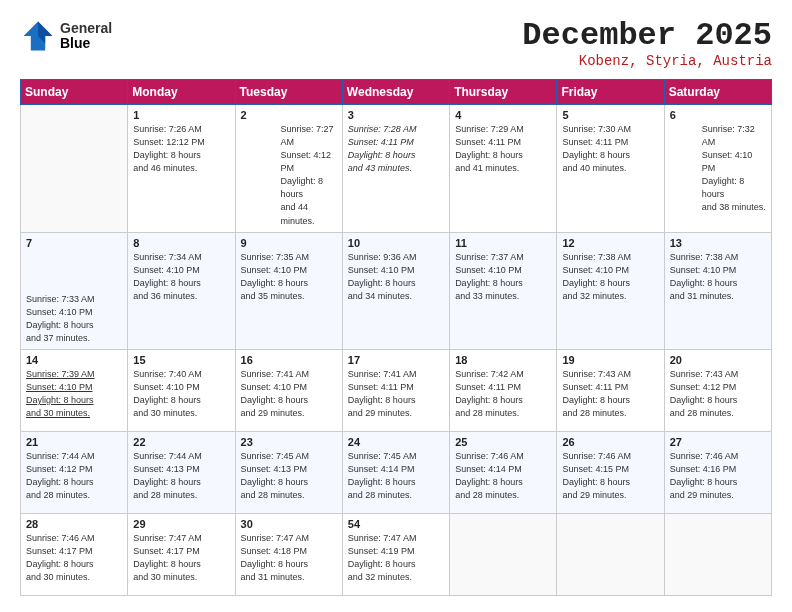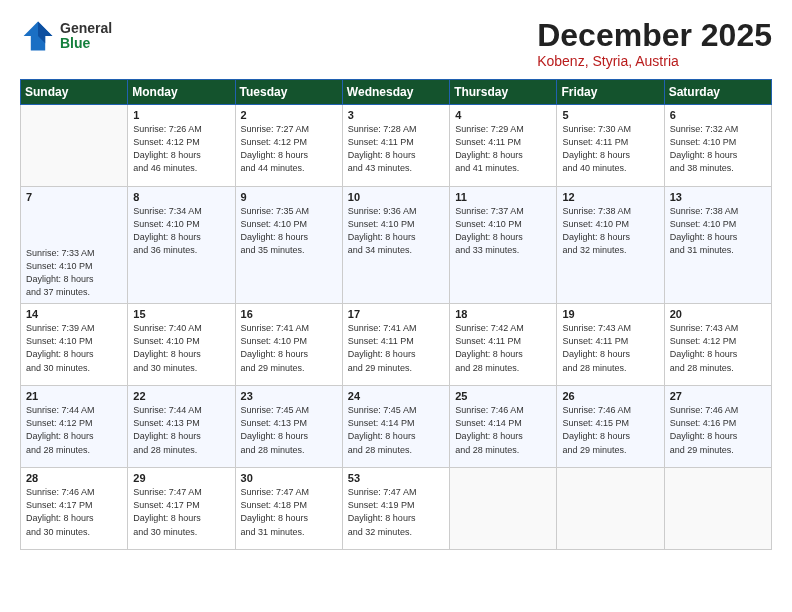--- a/index.html
+++ b/index.html
@@ -28,48 +28,49 @@
       align-items: center;
     }
     .logo-text {
       display: flex;
       flex-direction: column;
       font-size: 14px;
       font-weight: bold;
       line-height: 1.1;
     }
     .logo-text .general { color: #333; }
-    .logo-text .blue { color: #15803d; }
+    .logo-text .blue { color: #000000; }
     .logo-icon {
       width: 36px;
       height: 36px;
       margin-right: 4px;
     }
     .title-block {
-      text-align: left;
+      text-align: right;
+      font-family: Liberation Mono, monospace;
     }
     .month-title {
       font-size: 32px;
       font-weight: bold;
       color: #222;
       line-height: 1.1;
     }
     .location {
       font-size: 14px;
       color: #b91c1c;
     }
     .calendar {
       flex: 1;
       border: 1px solid #ccc;
       border-collapse: collapse;
       width: 100%;
       table-layout: fixed;
     }
     .calendar th {
-      background: #14532d;
+      background: #be185d;
       color: #fff;
       font-size: 12px;
       font-weight: bold;
       padding: 5px 4px;
       text-align: left;
       border: 1px solid #2060b0;
     }
     .calendar td {
       border: 1px solid #ccc;
       vertical-align: top;
@@ -134,55 +135,55 @@
           <th>Friday</th>
           <th>Saturday</th>
         </tr>
     </thead>
     <tbody id="calendar-body">
     <tr>
           <td class="empty-cell"></td>
           <td>
             <span class="day-num">1</span>
             <div class="day-info" style="white-space: pre-line;">Sunrise: 7:26 AM
+Sunset: 12:12 PM
+Daylight: 8 hours
+and 46 minutes.</div>
+          </td>
+          <td>
+            <span class="day-num">2</span>
+            <div class="day-info" style="white-space: pre-line; margin-left: 40px;">Sunrise: 7:27 AM
 Sunset: 4:12 PM
 Daylight: 8 hours
-and 46 minutes.</div>
-          </td>
-          <td>
-            <span class="day-num">2</span>
-            <div class="day-info" style="white-space: pre-line;">Sunrise: 7:27 AM
-Sunset: 4:12 PM
-Daylight: 8 hours
 and 44 minutes.</div>
           </td>
           <td>
             <span class="day-num">3</span>
-            <div class="day-info" style="white-space: pre-line;">Sunrise: 7:28 AM
+            <div class="day-info" style="white-space: pre-line; font-style: italic;">Sunrise: 7:28 AM
 Sunset: 4:11 PM
 Daylight: 8 hours
 and 43 minutes.</div>
           </td>
           <td>
             <span class="day-num">4</span>
             <div class="day-info" style="white-space: pre-line;">Sunrise: 7:29 AM
 Sunset: 4:11 PM
 Daylight: 8 hours
 and 41 minutes.</div>
           </td>
           <td>
             <span class="day-num">5</span>
             <div class="day-info" style="white-space: pre-line;">Sunrise: 7:30 AM
 Sunset: 4:11 PM
 Daylight: 8 hours
 and 40 minutes.</div>
           </td>
           <td>
             <span class="day-num">6</span>
-            <div class="day-info" style="white-space: pre-line;">Sunrise: 7:32 AM
+            <div class="day-info" style="white-space: pre-line; margin-left: 32px;">Sunrise: 7:32 AM
 Sunset: 4:10 PM
 Daylight: 8 hours
 and 38 minutes.</div>
           </td>
         </tr>
         <tr>
           <td>
             <span class="day-num">7</span>
             <div class="day-info" style="white-space: pre-line; margin-top: 44px;">Sunrise: 7:33 AM
 Sunset: 4:10 PM
@@ -228,21 +229,21 @@
             <span class="day-num">13</span>
             <div class="day-info" style="white-space: pre-line;">Sunrise: 7:38 AM
 Sunset: 4:10 PM
 Daylight: 8 hours
 and 31 minutes.</div>
           </td>
         </tr>
         <tr>
           <td>
             <span class="day-num">14</span>
-            <div class="day-info" style="white-space: pre-line;">Sunrise: 7:39 AM
+            <div class="day-info" style="white-space: pre-line; text-decoration: underline;">Sunrise: 7:39 AM
 Sunset: 4:10 PM
 Daylight: 8 hours
 and 30 minutes.</div>
           </td>
           <td>
             <span class="day-num">15</span>
             <div class="day-info" style="white-space: pre-line;">Sunrise: 7:40 AM
 Sunset: 4:10 PM
 Daylight: 8 hours
 and 30 minutes.</div>
@@ -350,21 +351,21 @@
 and 30 minutes.</div>
           </td>
           <td>
             <span class="day-num">30</span>
             <div class="day-info" style="white-space: pre-line;">Sunrise: 7:47 AM
 Sunset: 4:18 PM
 Daylight: 8 hours
 and 31 minutes.</div>
           </td>
           <td>
-            <span class="day-num">53</span>
+            <span class="day-num">54</span>
             <div class="day-info" style="white-space: pre-line;">Sunrise: 7:47 AM
 Sunset: 4:19 PM
 Daylight: 8 hours
 and 32 minutes.</div>
           </td>
           <td class="empty-cell"></td>
           <td class="empty-cell"></td>
           <td class="empty-cell"></td>
         </tr>
       </tbody>

